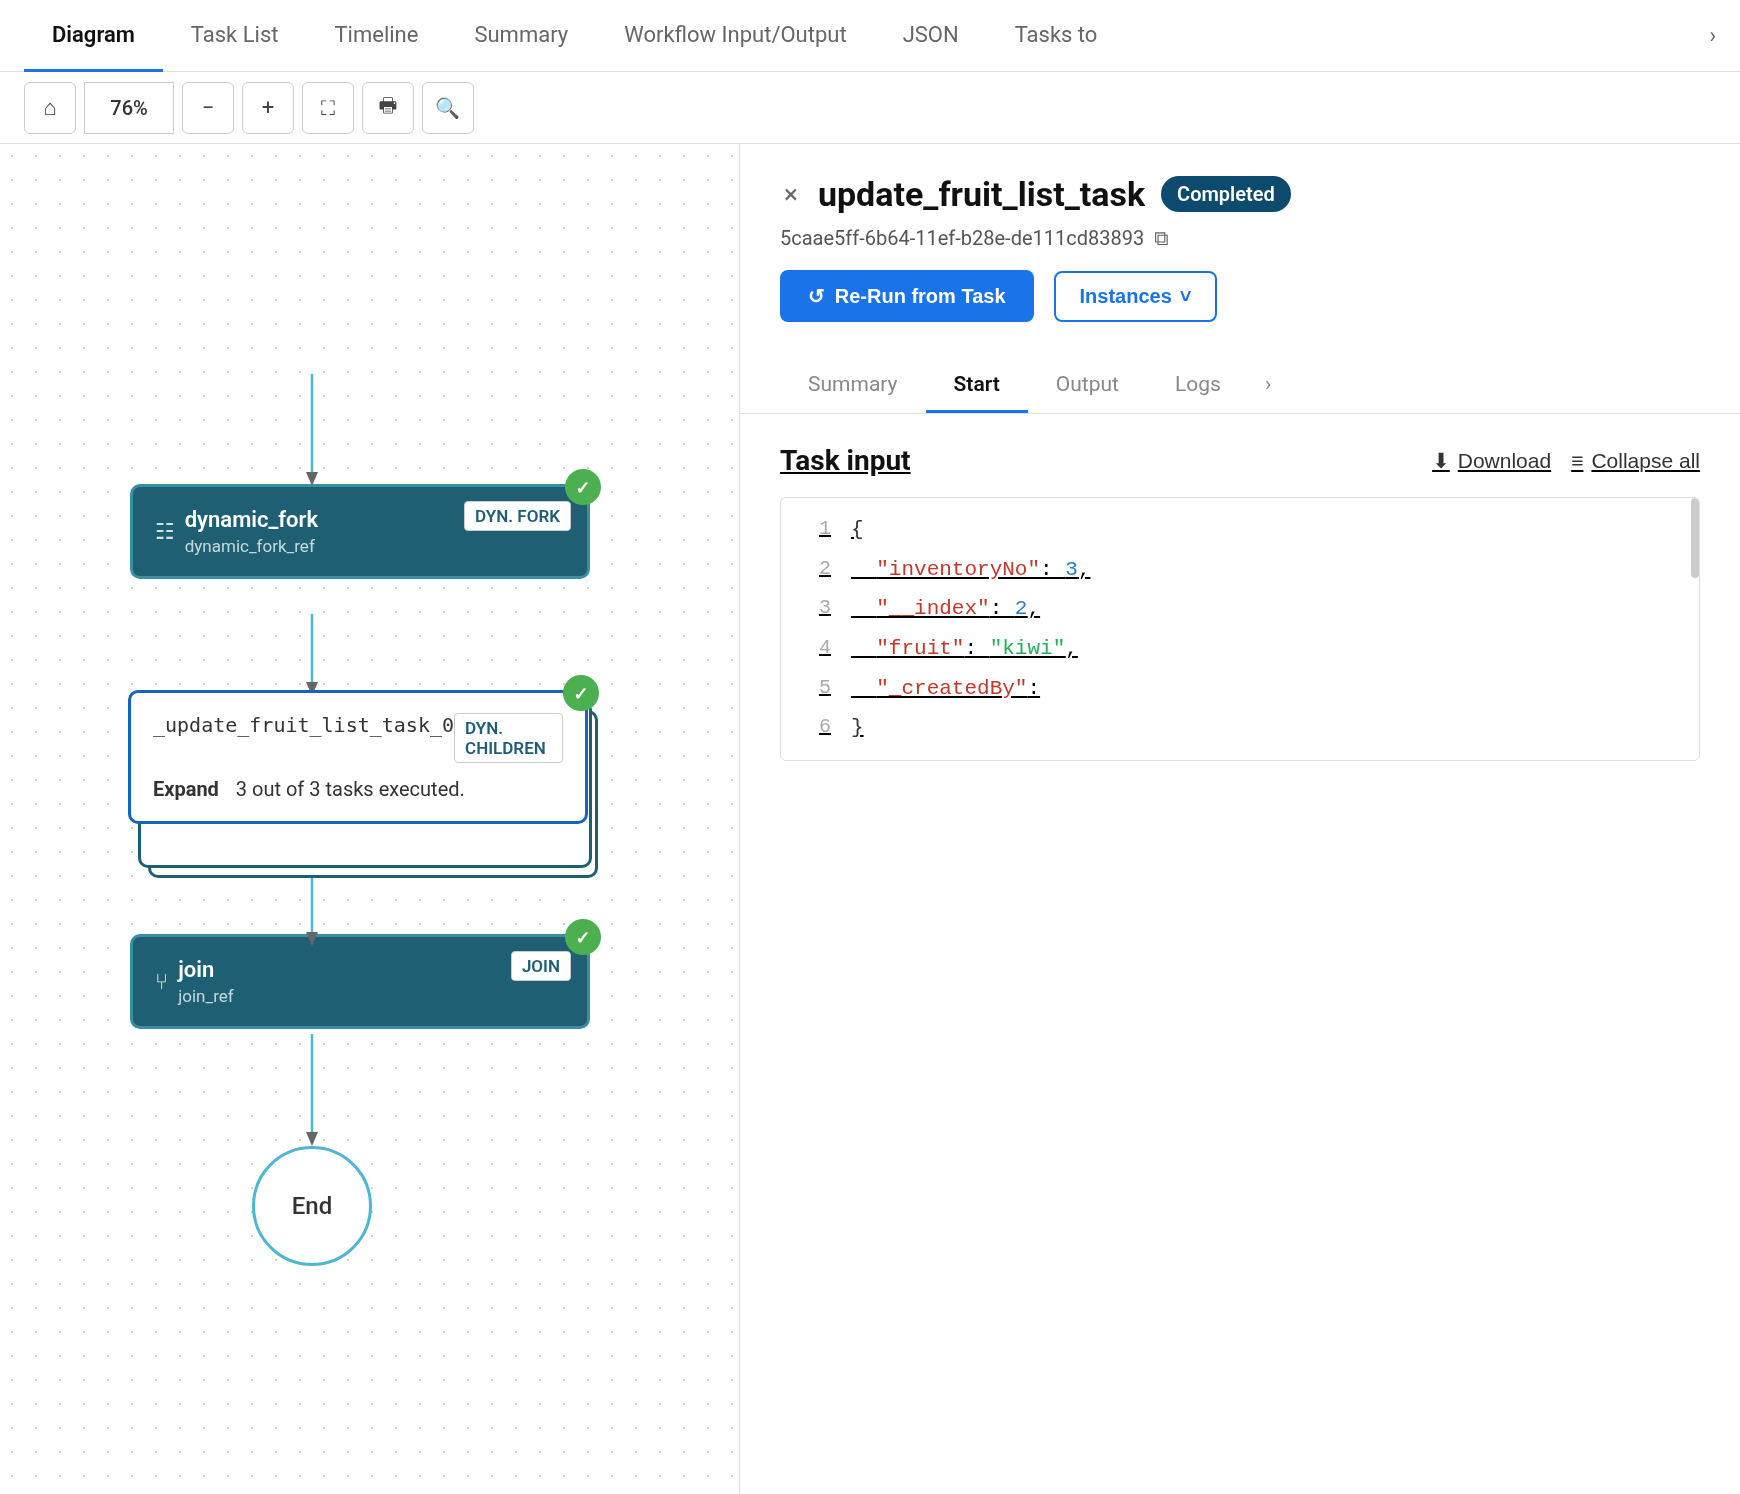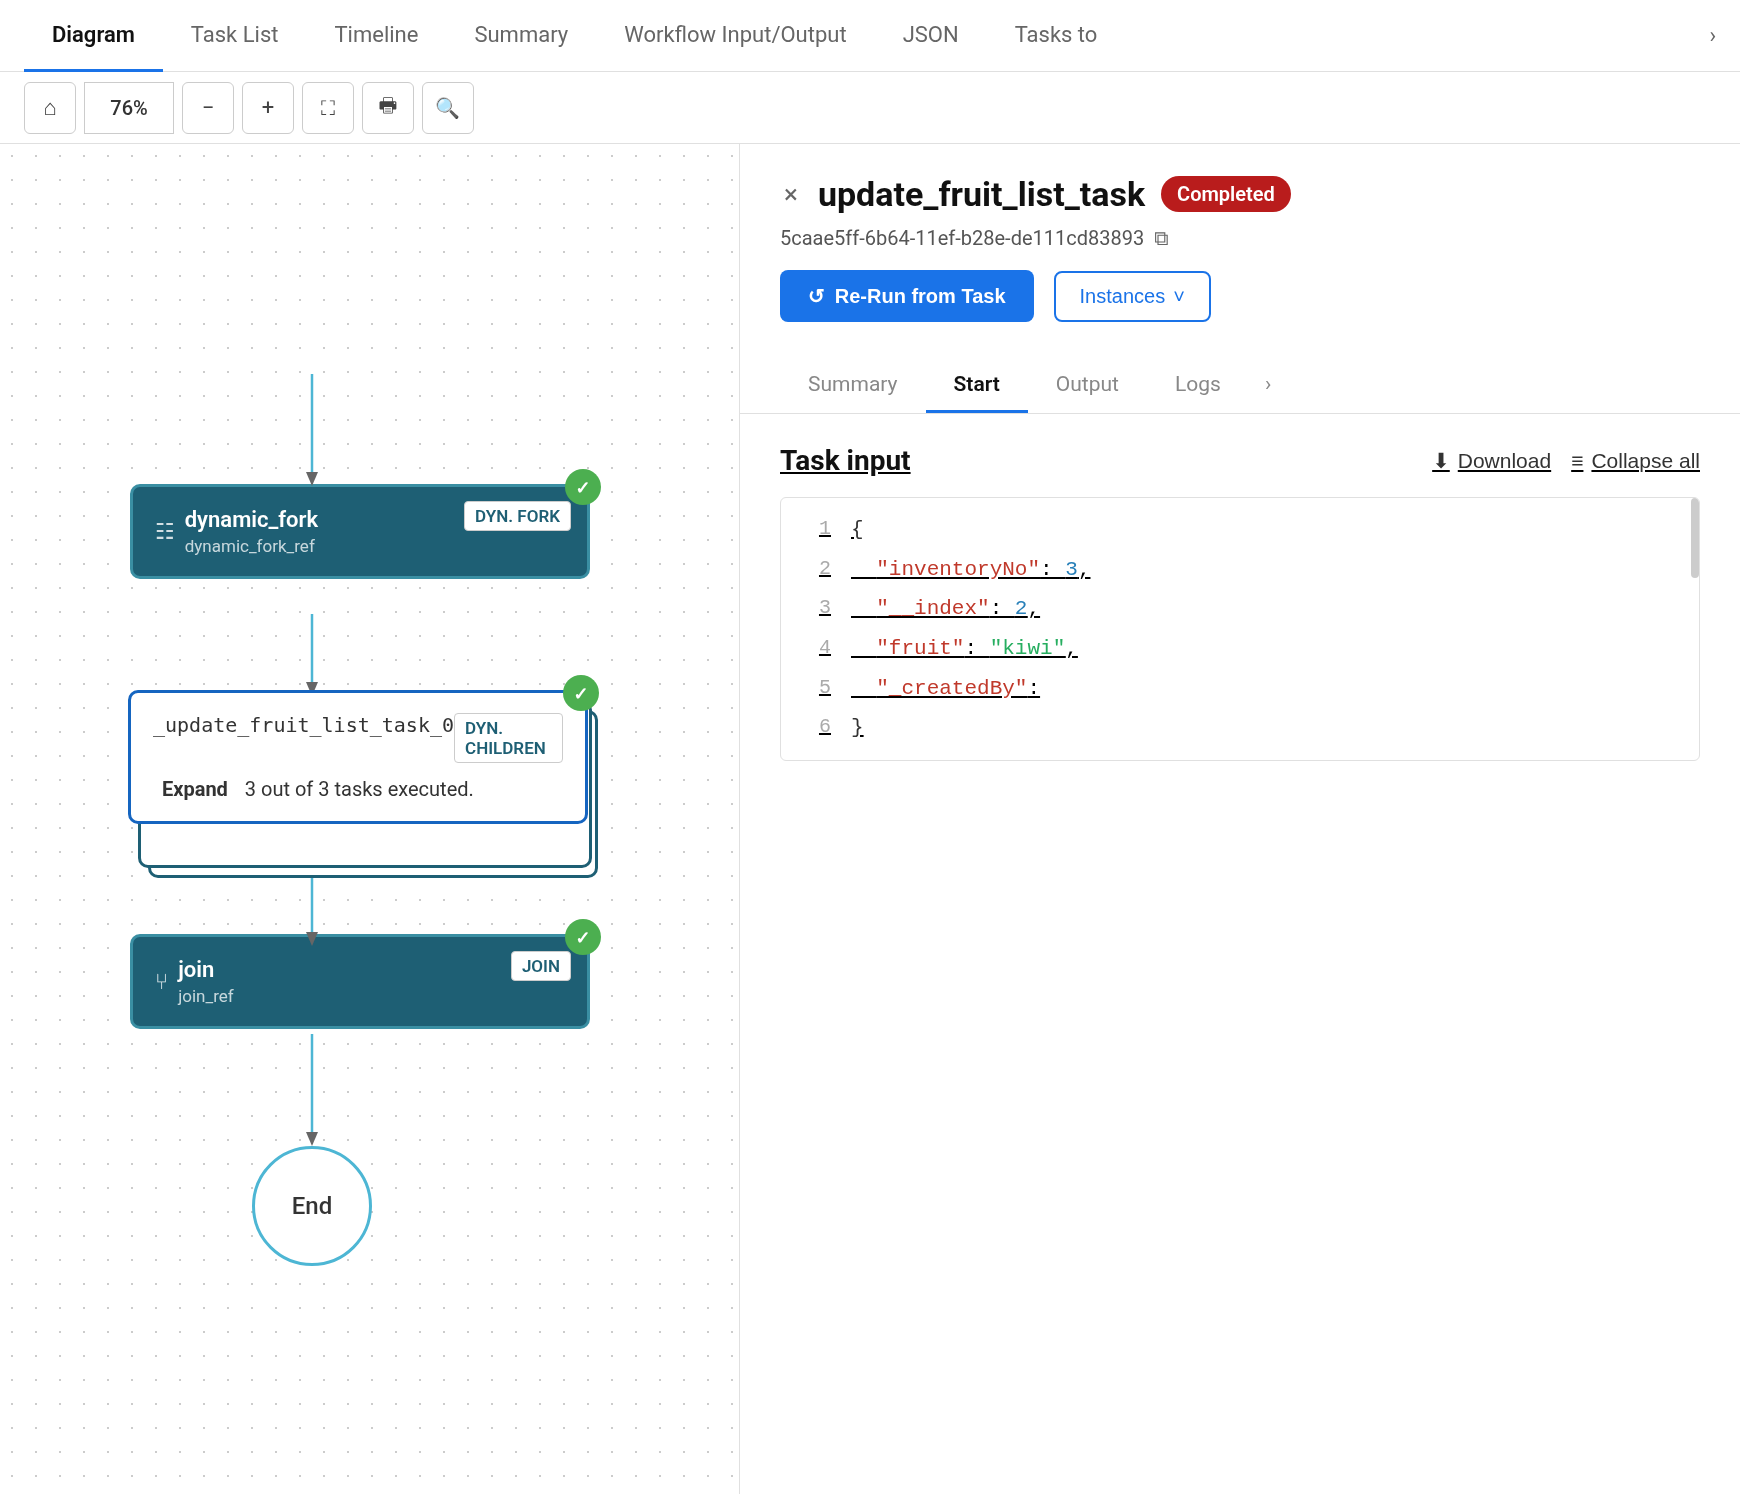--- a/index.html
+++ b/index.html
@@ -91,36 +91,36 @@
     .panel-title-row {
       display: flex; align-items: center; gap: 16px; margin-bottom: 12px;
     }
     .close-btn {
       color: #666; font-size: 26px; cursor: pointer; padding: 4px;
     }
     .panel-title {
       font-size: 34px; font-weight: 700; color: #111;
     }
     .status-badge {
-      background: #b91c1c; color: #fff; padding: 6px 16px;
+      background: #0c4a6e; color: #fff; padding: 6px 16px;
       border-radius: 20px; font-size: 20px; font-weight: 600;
     }
     .panel-uuid {
       font-size: 20px; color: #555; margin-bottom: 20px;
       display: flex; align-items: center; gap: 10px;
     }
     .copy-icon { font-size: 20px; cursor: pointer; color: #666; }
     .rerun-btn {
       background: #1a73e8; color: #fff; border: none;
       padding: 14px 28px; border-radius: 8px; font-size: 20px; font-weight: 600;
       cursor: pointer; display: flex; align-items: center; gap: 10px; margin-bottom: 20px;
     }
     .instances-btn {
       background: #fff; color: #1a73e8; border: 2px solid #1a73e8;
-      padding: 12px 24px; border-radius: 8px; font-size: 20px; font-weight: 400;
+      padding: 12px 24px; border-radius: 8px; font-size: 20px; font-weight: 700;
       cursor: pointer; display: flex; align-items: flex-end; gap: 8px; margin-bottom: 20px;
     }
 
     
     .panel-tabs {
       display: flex; gap: 0; padding: 0; border-bottom: none;
     }
     .panel-tab {
       padding: 14px 28px; font-size: 21px; color: #888; cursor: pointer;
       border-bottom: 3px solid transparent;
@@ -263,21 +263,21 @@
 
     <div style="position:absolute; left:148px; top:566px; width:450px; height:168px; border:3px solid #1e5f74; border-radius:10px; background:#fff; z-index:1;"></div>
     <div style="position:absolute; left:138px; top:556px; width:454px; height:168px; border:3px solid #1e5f74; border-radius:10px; background:#fff; z-index:2;"></div>
 
     <div style="position:absolute; left:128px; top:546px; width:460px; border:3px solid #1565c0; border-radius:10px; background:#fff; padding:20px 22px; z-index:3;">
       <span class="success-badge" style="position:absolute; top:-18px; right:-14px;">✓</span>
       <div style="display:flex; justify-content:space-between;">
         <span style="font-size:20px; color:#333; font-family:monospace;">_update_fruit_list_task_0</span>
         <span style="background:#fff; color:#1e5f74; border:1px solid #ccc; padding:4px 10px; border-radius:4px; font-size:17px; font-weight:600;">DYN. CHILDREN</span>
       </div>
-      <div style="margin-top:14px; font-size:20px; color:#333;margin-left:9px;">
+      <div style="margin-top:14px; font-size:20px; color:#333;">
         <strong style="cursor:pointer;">Expand</strong>
         <span style="margin-left:12px;">3 out of 3 tasks executed.</span>
       </div>
     </div>
 
     <div class="node-box node-join" style="top:790px">
       <span class="success-badge" style="top:-18px; right:-14px;">✓</span>
       <div style="display:flex; align-items:center">
         <span class="node-icon">⑂</span>
         <div>

